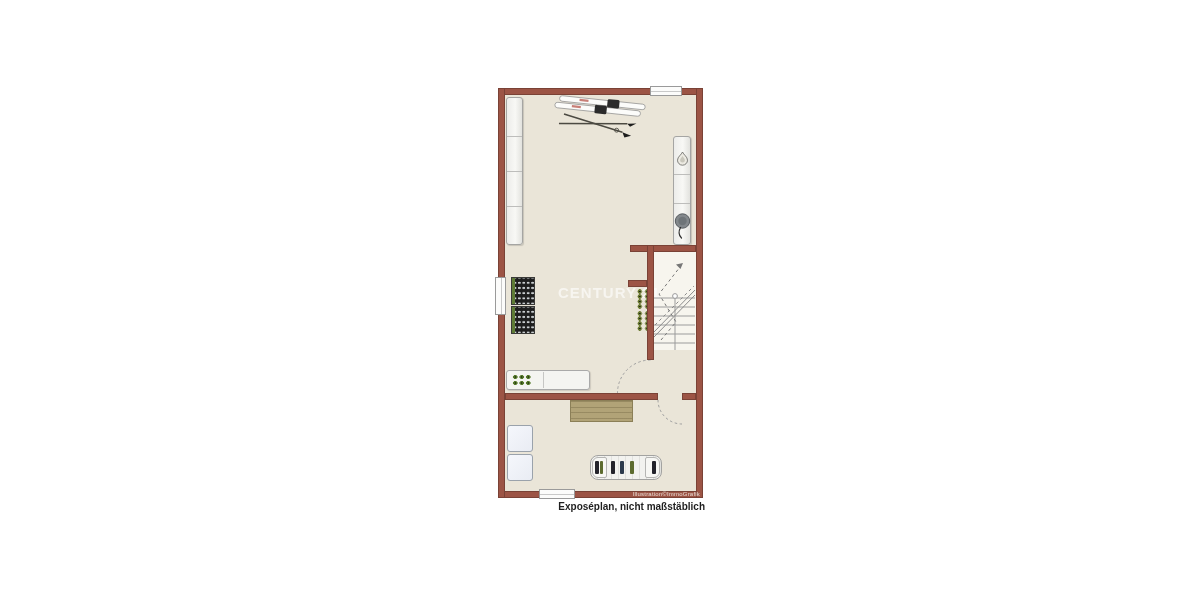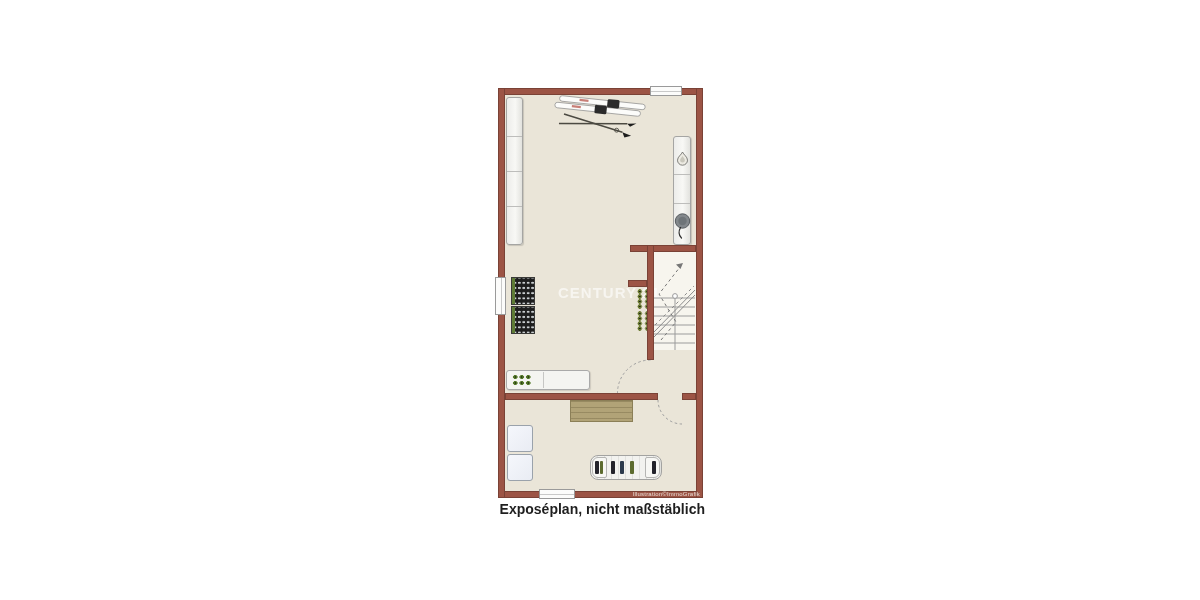--- a/index.html
+++ b/index.html
@@ -42,21 +42,21 @@
     border:1px solid #a3a3a1;border-radius:8px;}
   .toolbench .cap{position:absolute;top:1px;bottom:1px;width:13px;border:1px solid #b5b5b3;background:#f7f7f4;}
   .toolbench .cap.l{left:1px;border-radius:6px 2px 2px 6px;}
   .toolbench .cap.r{right:1px;border-radius:2px 6px 6px 2px;}
   .toolbench .bar{position:absolute;width:3.5px;height:13px;top:5px;border-radius:1px;}
   .watermark{position:absolute;left:60px;top:196px;font-size:15px;font-weight:bold;letter-spacing:1px;
     color:rgba(255,255,255,.62);z-index:2;white-space:nowrap;}
   .credit{position:absolute;right:3px;top:403px;height:7px;line-height:7px;font-size:6px;
     letter-spacing:.2px;color:#e8ddd5;z-index:7;}
   .caption{position:absolute;left:498px;top:501px;width:207px;text-align:right;
-    font-size:14px;font-weight:600;color:#1f1f1f;}
+    font-size:10px;font-weight:600;color:#1f1f1f;}
   svg.linework{position:absolute;left:0;top:0;z-index:4;pointer-events:none;}
 </style>
 </head>
 <body style="background: rgb(255, 255, 255);">
 
 <div class="plan">
 
   <div class="floor"></div>
   <div class="stair-floor"></div>
 

